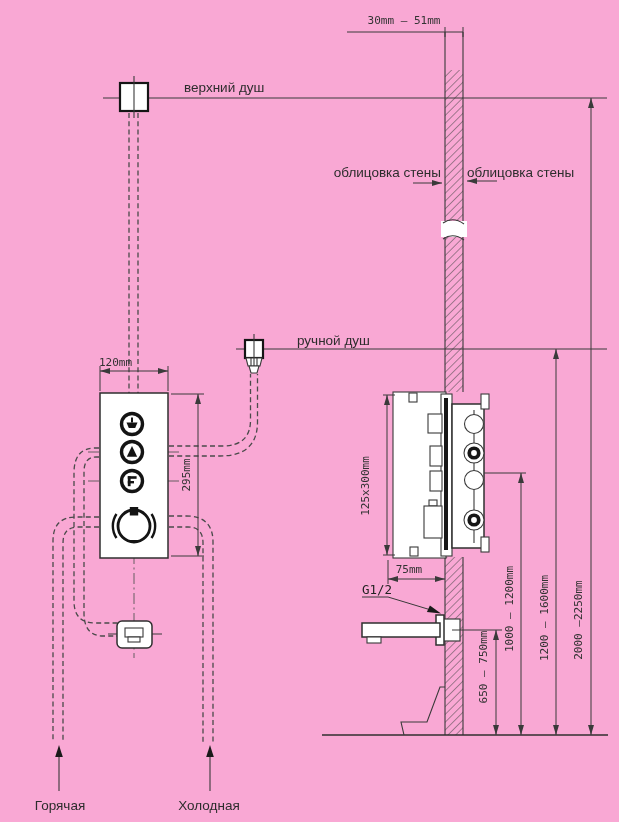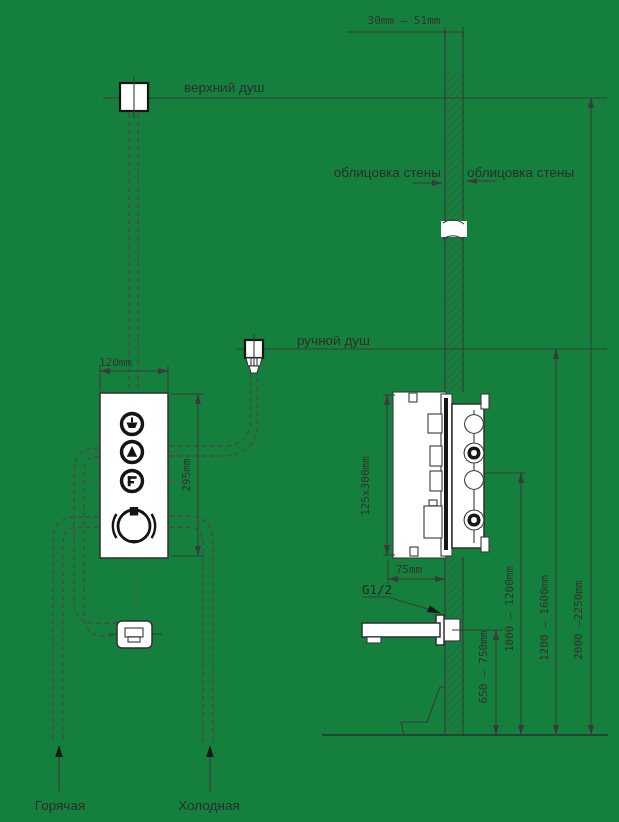--- a/index.html
+++ b/index.html
@@ -1,16 +1,16 @@
 <!DOCTYPE html>
 <html><head>
 <meta charset="utf-8">
 <style>
   html,body{margin:0;padding:0;background:#ffffff;}
-  .stage{position:relative;width:619px;height:822px;background:#15803d;overflow:hidden;
+  .stage{position:relative;width:619px;height:822px;background:#f9a8d4;overflow:hidden;
          font-family:"Liberation Sans", sans-serif;}
   svg{display:block;}
   .thin{stroke:#3a3a3a;stroke-width:1.1;fill:none;}
   .med{stroke:#2f2f2f;stroke-width:1.5;fill:none;}
   .bold{stroke:#151515;stroke-width:2.2;fill:none;}
   .pipe{stroke:#4a4a4a;stroke-width:1.3;fill:none;stroke-dasharray:5 3.2;}
   .cl{stroke:#555;stroke-width:0.9;fill:none;stroke-dasharray:11 3.5 2 3.5;}
   .dim{stroke:#3a3a3a;stroke-width:1;fill:none;}
   .whitefill{fill:#ffffff;}
   text{fill:#2d2d2d;}

